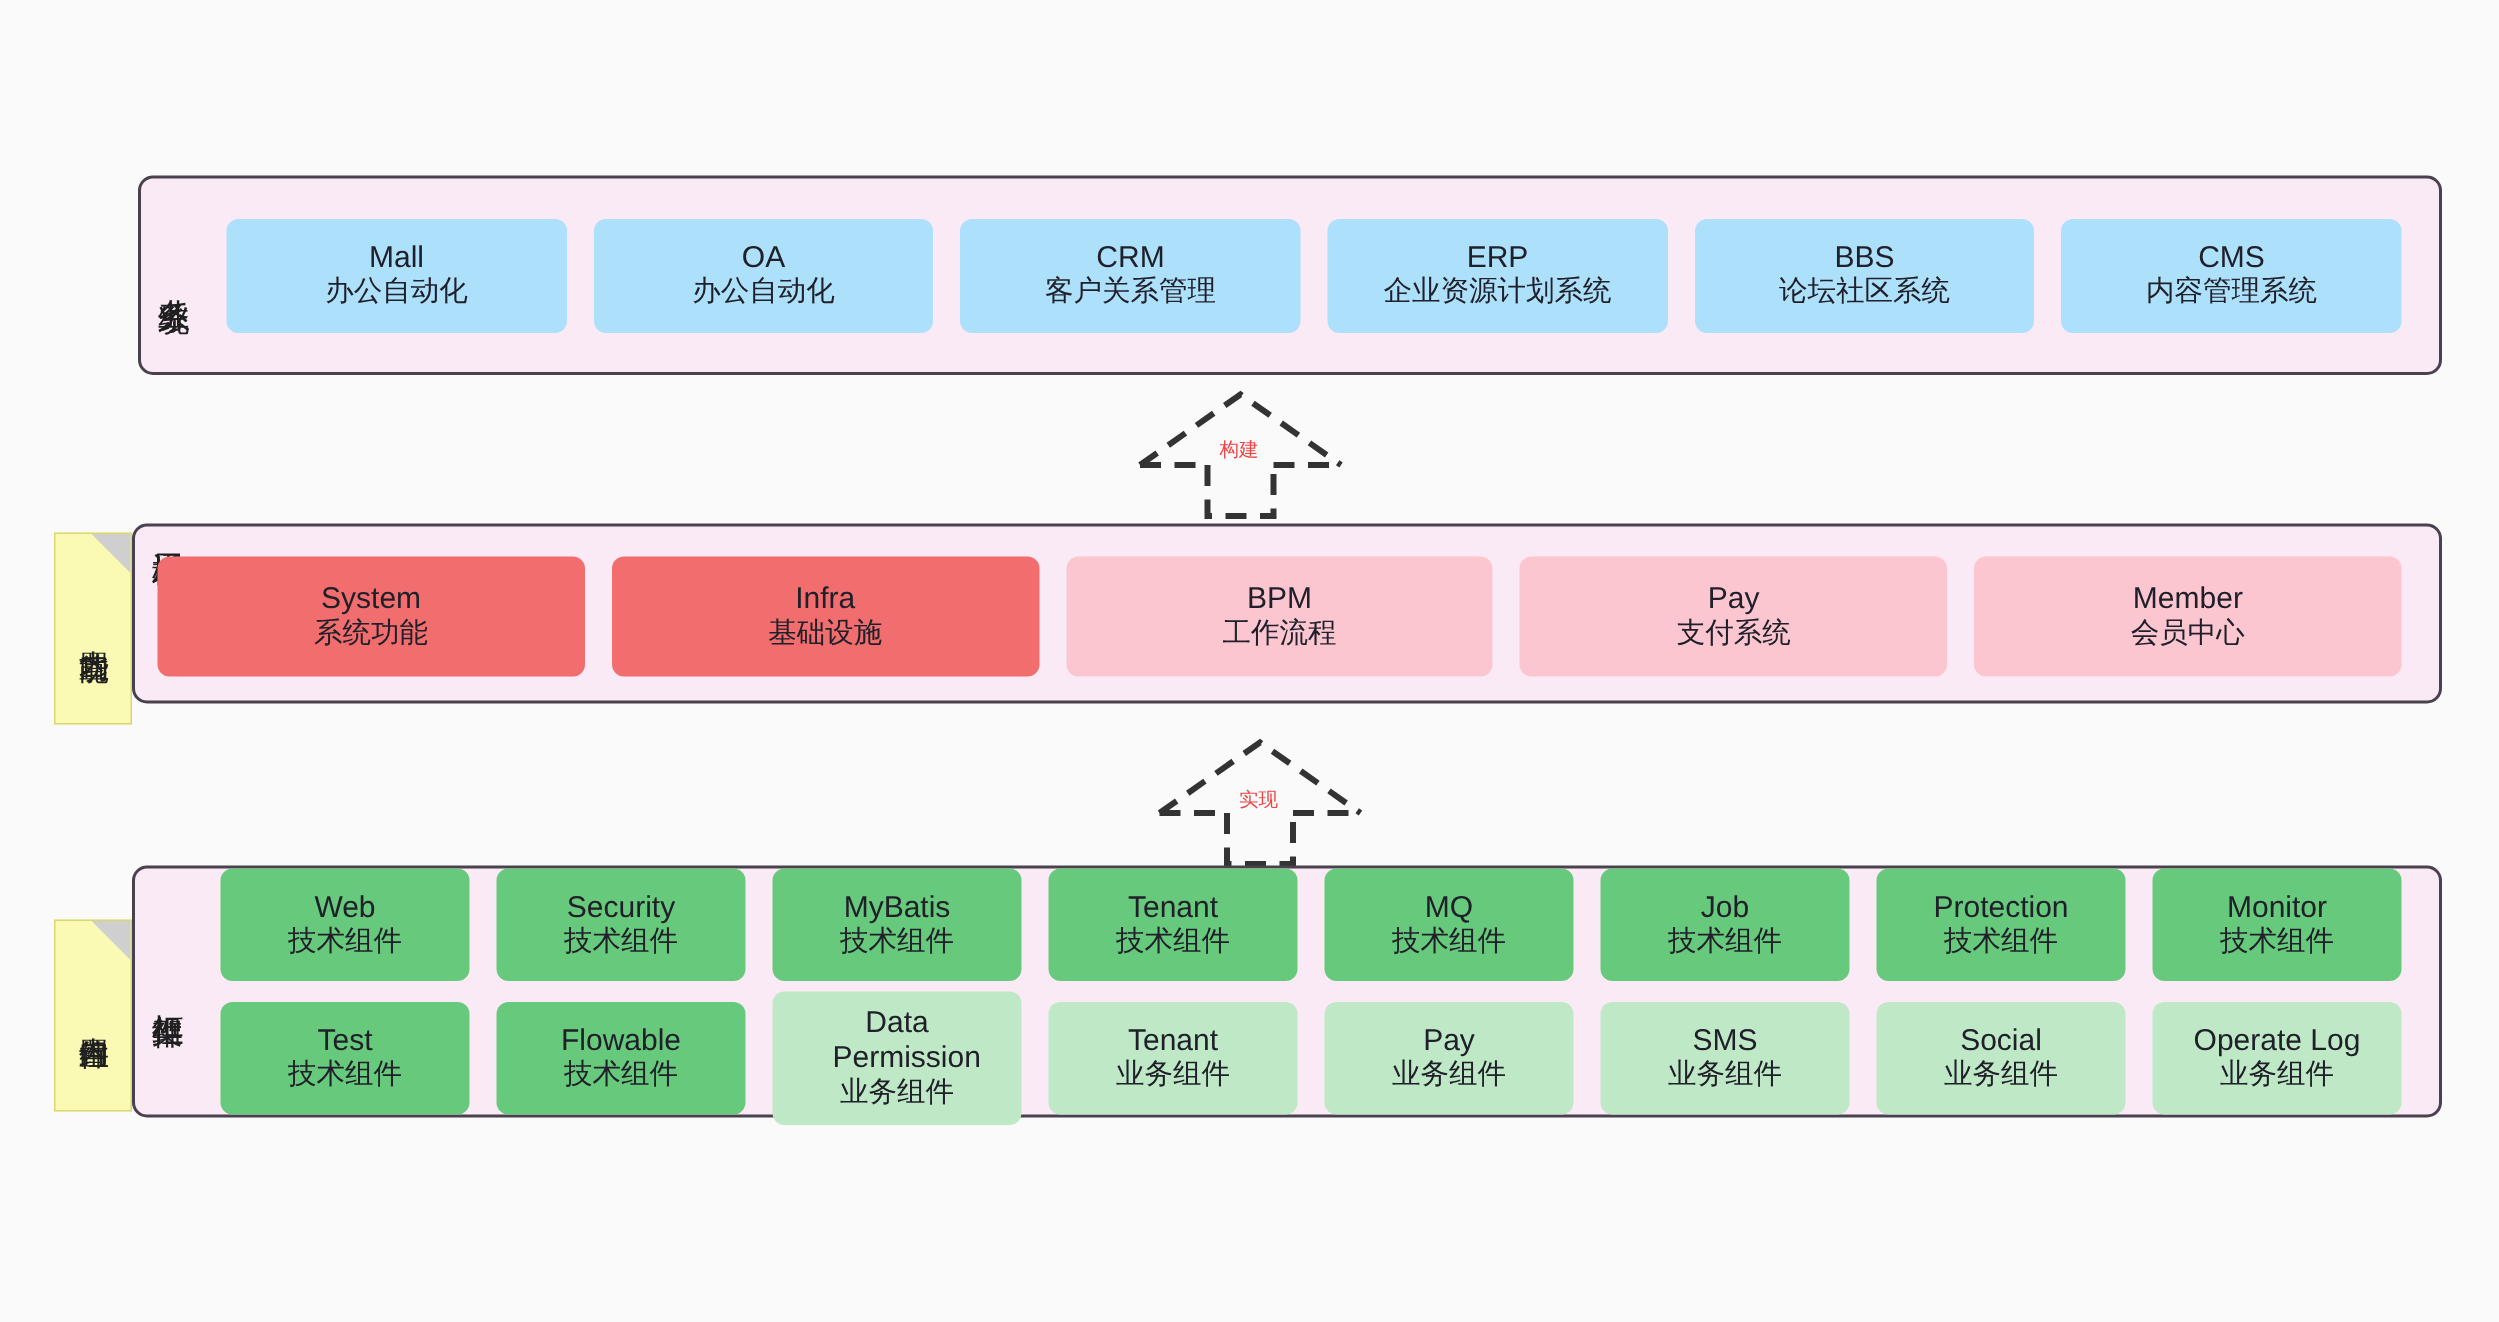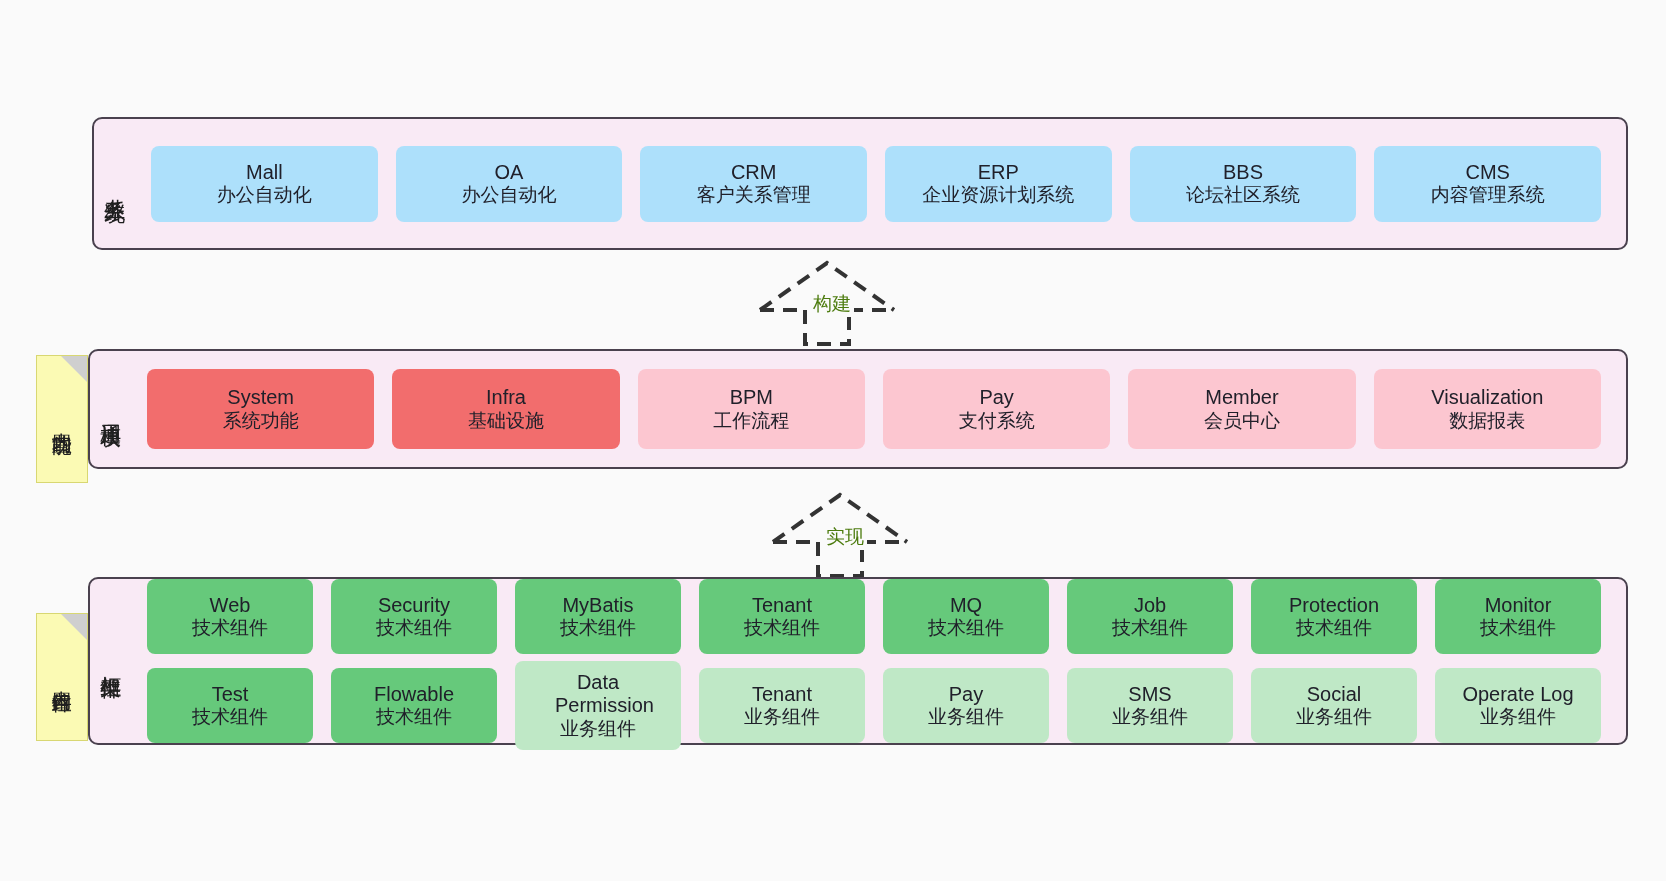--- a/index.html
+++ b/index.html
@@ -104,22 +104,22 @@
     border-left: 26px solid transparent;
   }
 
   
   .uml-arrow {
     position: absolute;
     pointer-events: none;
   }
   .arrow-label {
     position: absolute;
-    font-size: 19px;
-    color: #4d7c0f;
+    font-size: 13px;
+    color: #ef4444;
     background: #fafafa;
     padding: 0 3px;
     user-select: none;
     white-space: nowrap;
   }
 </style>
 </head>
 <body>
 
 <div class="canvas">
@@ -164,21 +164,21 @@
       <polyline points="50,52 50,86 94,86 94,52" fill="none" stroke="#333" stroke-width="4" stroke-dasharray="14,9"></polyline>
     </svg>
   </div>
   <div class="arrow-label" style="left:810px; top:291px;">构建</div>
 
   <div class="note" style="left:36px; top:355px; width:52px; height:128px;">
     <span class="fold"></span>
     <span>内置功能</span>
   </div>
 
-  <div class="layer" id="layer-module" style="left:88px; top:349px; width:1540px; height:120px;">
+  <div class="layer" id="layer-module" style="left:88px; top:349px; width:1540px; height:120px;flex-direction:column;">
     <div class="layer-title">通用模块</div>
     <div class="layer-body">
       <div class="row" style="height:80px;">
         <div class="node n-red">
           <div class="ntitle">System</div>
           <div class="nsub">系统功能</div>
         </div>
         <div class="node n-red">
           <div class="ntitle">Infra</div>
           <div class="nsub">基础设施</div>
@@ -187,24 +187,20 @@
           <div class="ntitle">BPM</div>
           <div class="nsub">工作流程</div>
         </div>
         <div class="node n-pink">
           <div class="ntitle">Pay</div>
           <div class="nsub">支付系统</div>
         </div>
         <div class="node n-pink">
           <div class="ntitle">Member</div>
           <div class="nsub">会员中心</div>
-        </div>
-        <div class="node n-pink">
-          <div class="ntitle">Visualization</div>
-          <div class="nsub">数据报表</div>
         </div>
       </div>
     </div>
   </div>
 
   <div class="uml-arrow" style="left:768px; top:490px; width:150px; height:88px;">
     <svg width="150" height="88" viewBox="0 0 150 88">
       <polyline points="5,52 72,5 139,52" fill="none" stroke="#333" stroke-width="4" stroke-dasharray="14,9" stroke-linecap="butt"></polyline>
       <polyline points="5,52 50,52" fill="none" stroke="#333" stroke-width="4" stroke-dasharray="14,9"></polyline>
       <polyline points="94,52 139,52" fill="none" stroke="#333" stroke-width="4" stroke-dasharray="14,9"></polyline>

